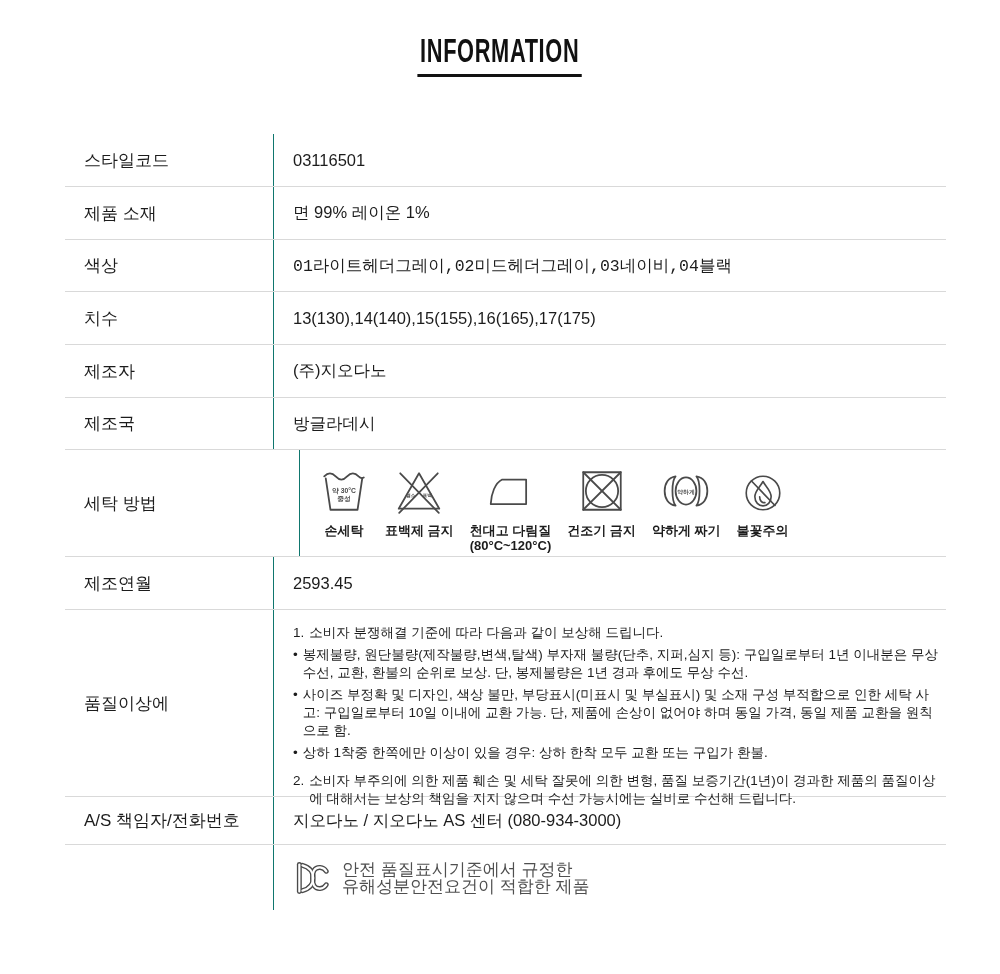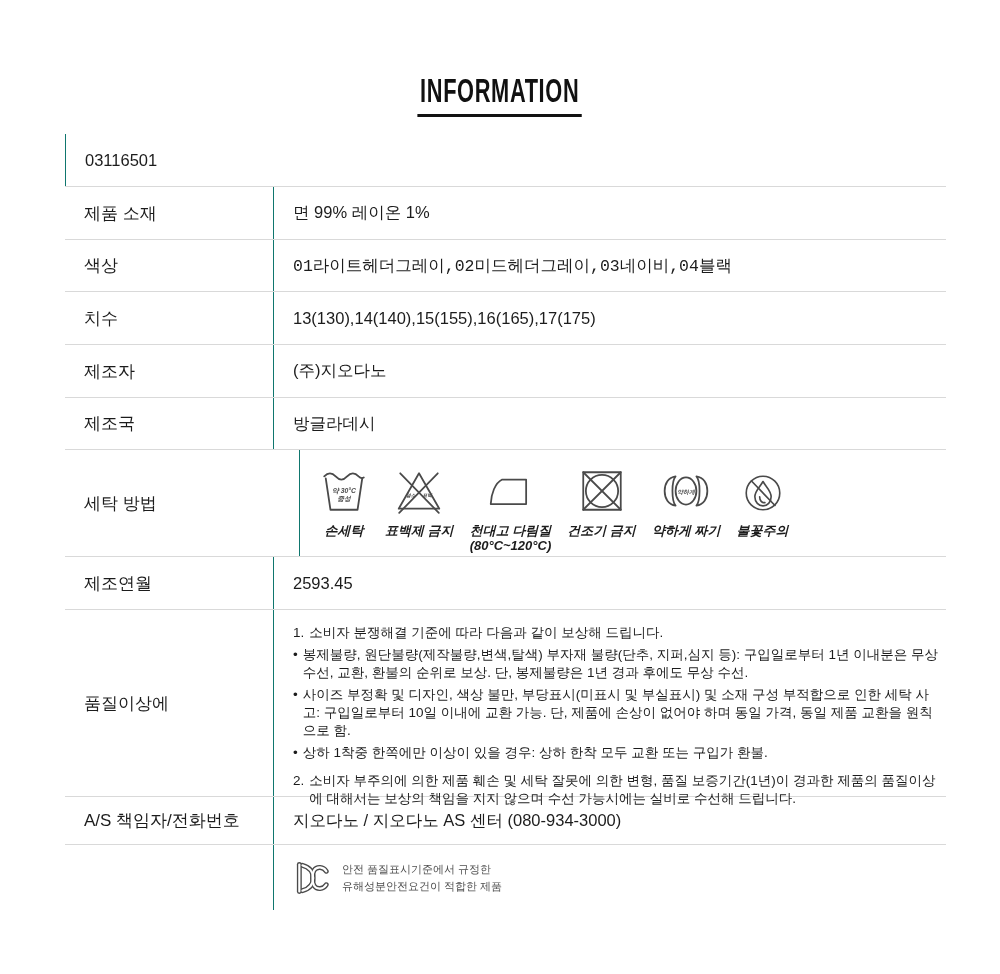--- a/index.html
+++ b/index.html
@@ -1,71 +1,72 @@
 <!DOCTYPE html>
 <html><head>
 <meta charset="utf-8">
 <style>
   * { margin:0; padding:0; box-sizing:border-box; }
   html,body { background:#fff; }
   .page {
     width:1000px; height:974px; background:#ffffff; overflow:hidden;
     font-family:"Liberation Sans","DejaVu Sans",sans-serif; color:#1c1c1c; position:relative;
   }
-  .title-wrap { text-align:center; padding-top:72px; }
+  .title-wrap { text-align:center; padding-top:32px; }
   .title {
     display:inline-block; font-size:33px; font-weight:700; letter-spacing:1px; color:#111;
     transform:scaleX(0.66); transform-origin:center;
     border-bottom:3px solid #111; padding:0 4px 4px;
   }
   .info-table { position:absolute; left:65px; top:134px; width:881px; }
   .row { display:flex; align-items:stretch; border-bottom:1px solid #d9d9d9; }
   .row.last { border-bottom:none; }
   .cell { display:flex; align-items:center; }
   .cell.label {
     width:208px; min-width:208px; padding-left:19px; font-size:17px; color:#1c1c1c;
   }
   .cell.value {
     flex:1; border-left:1px solid #0f766e; padding-left:19px; font-size:16.5px; color:#1c1c1c;
   }
   .h53 { height:53px; } .h52 { height:52px;font-family:Liberation Mono, monospace; } .h107 { height:107px;gap:26px; }
   .h187 { height:187px; } .h48 { height:48px; } .h65 { height:65px; }
 
   
   .wash-icons { display:flex; align-items:flex-start; gap:16px; padding-top:10px; }
-  .wash-item { display:flex; flex-direction:column; align-items:center;font-style:italic; }
+  .wash-item { display:flex; flex-direction:column; align-items:center; }
   .wash-glyph { height:56px; display:flex; align-items:flex-end; justify-content:center; }
   .wash-cap { font-size:13px; font-weight:700; line-height:15px; margin-top:7px; text-align:center; color:#1c1c1c; white-space:nowrap; }
   .wash-cap2 { font-size:13px; font-weight:700; line-height:15px; text-align:left; color:#1c1c1c; white-space:nowrap; }
   svg.care { stroke:#4a4a4a; fill:none; stroke-width:1.7; stroke-linecap:round; stroke-linejoin:round; }
   svg.care text { fill:#4a4a4a; stroke:none; font-family:"Liberation Sans","DejaVu Sans",sans-serif; font-weight:700; }
 
   
   .cell.value.warranty { display:block; padding-top:14px; padding-right:8px; }
   .w-item { display:flex; gap:5px; font-size:13.5px; line-height:18px; margin-top:4px; color:#1c1c1c; }
   .w-item.first { margin-top:0; }
   .w-item.num2 { margin-top:10px; }
   .w-marker { flex:none; }
 
   
   .kc-wrap { display:flex; align-items:center; gap:11px; }
-  .kc-text { font-size:11px; line-height:17px; color:#4f4f4f; }
+  .kc-text { font-size:17px; line-height:17px; color:#4f4f4f; }
 </style>
 </head>
 <body>
 
 <div class="page">
 
   <div class="title-wrap">
     <div class="title">INFORMATION</div>
   </div>
 
   <div class="info-table">
 
     <div class="row h53">
+      <div class="cell label">스타일코드</div>
       <div class="cell value">03116501</div>
     </div>
 
     <div class="row h53">
       <div class="cell label">제품 소재</div>
       <div class="cell value">면 99% 레이온 1%</div>
     </div>
 
     <div class="row h52">
       <div class="cell label">색상</div>

